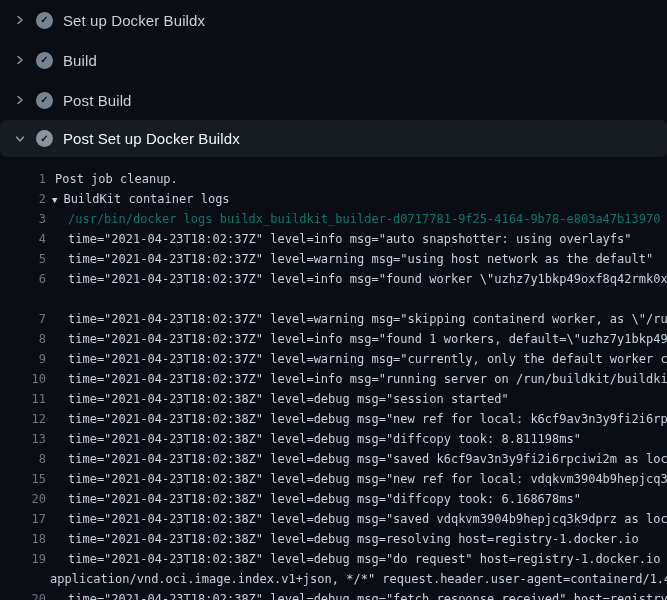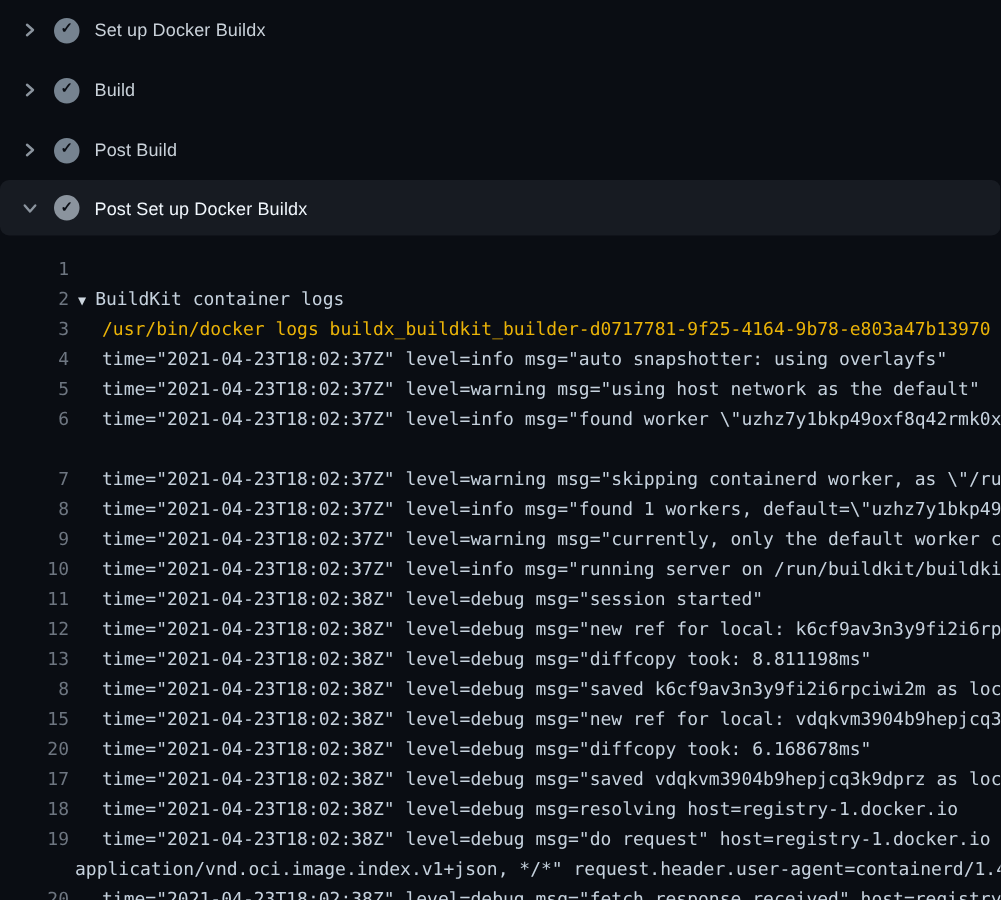--- a/index.html
+++ b/index.html
@@ -39,21 +39,21 @@
     background: #768390;
     color: #0a0d13;
     display: flex; align-items: center; justify-content: center;
     margin-right: 10px;
     font-size: 10px;
     font-weight: bold;
     line-height: 1;
   }
   .step.expanded .check { background: #8b949e; }
   .step-label {
-    font-size: 12px;
+    font-size: 15px;
     color: #c9d1d9;
     letter-spacing: .1px;
   }
   .step.expanded .step-label { color: #f0f6fc; }
 
   
   .log {
     padding-top: 12px;
     font-family: "DejaVu Sans Mono", "Liberation Mono", monospace;
     font-size: 12px;
@@ -66,21 +66,21 @@
     height: 20px;
   }
   .log-num {
     flex: 0 0 46px;
     text-align: right;
     color: #6e7681;
     cursor: pointer;
     user-select: none;
   }
   .log-txt { margin-left: 4px; }
-  .log-txt.command { color: #eab308; }
+  .log-txt.command { color: #0f766e; }
   .tri {
     display: inline-block;
     font-size: 9px;
     margin-right: 6px;
     color: #cdd6df;
     cursor: pointer;
   }
   .group-label { cursor: pointer; }
 </style>
 </head>
@@ -123,20 +123,21 @@
         <path d="M4 2.5 L8 6 L4 9.5" fill="none" stroke="currentColor" stroke-width="1.6" stroke-linecap="round" stroke-linejoin="round"></path>
       </svg>
     </span>
     <span class="check">✓</span>
     <span class="step-label">Post Set up Docker Buildx</span>
   </div>
 </div>
 <div class="log">
   <div class="log-row">
     <div class="log-num">1</div>
+    <div class="log-txt" style="padding-left: 5px;">Post job cleanup.</div>
   </div>
 
   <div class="log-row">
     <div class="log-num">2</div>
     <div class="log-txt" style="padding-left: 2px;"><span class="tri">▼</span><span class="group-label">BuildKit container logs</span></div>
   </div>
 
   <div class="log-row">
     <div class="log-num">3</div>
     <div class="log-txt command" style="padding-left: 18px;">/usr/bin/docker logs buildx_buildkit_builder-d0717781-9f25-4164-9b78-e803a47b13970</div>

